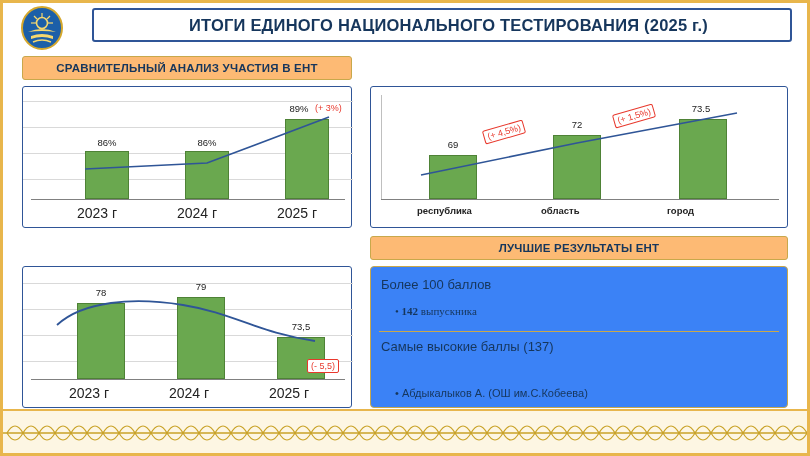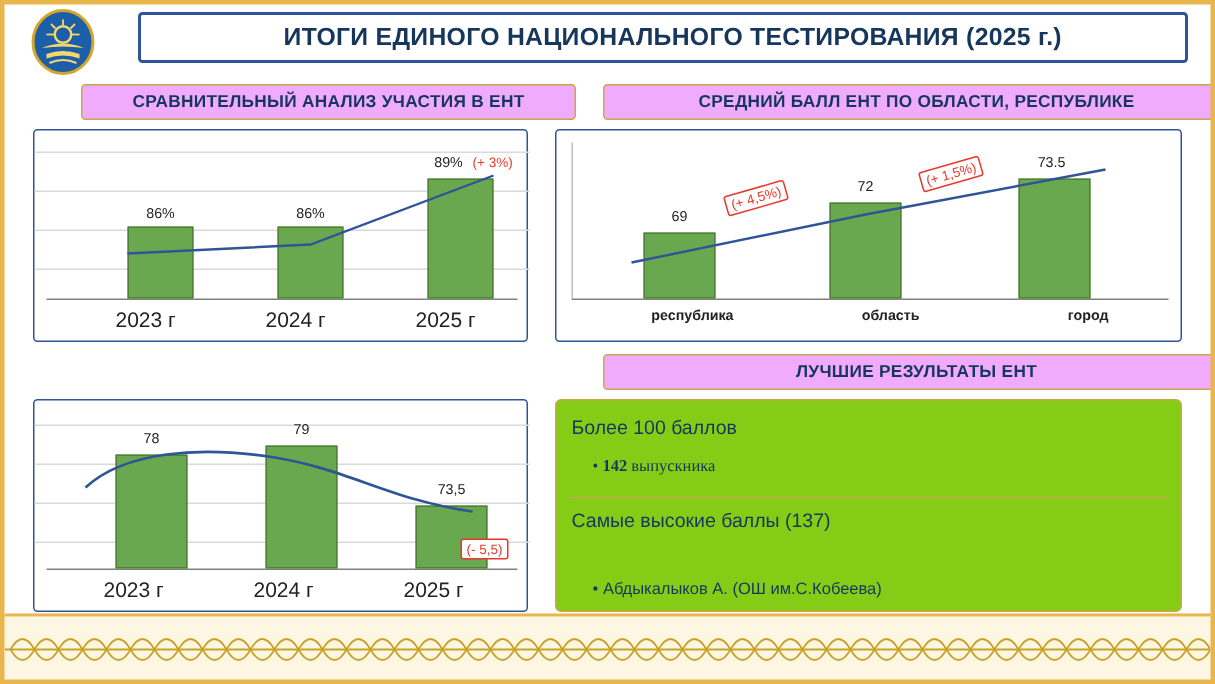--- a/index.html
+++ b/index.html
@@ -61,47 +61,46 @@
     position: absolute;
     left: 14px;
     top: 6px;
     width: 56px;
     height: 44px;
   }
 
   
   .chip {
     position: absolute;
-    background: #f0abfc;
+    background: #fdba74;
     border: 1.5px solid #c8a84b;
     border-radius: 3px;
     box-sizing: border-box;
     display: flex;
     align-items: center;
     justify-content: center;
     color: #16365c;
     font-size: 11.5px;
     font-weight: bold;
     letter-spacing: 0.2px;
     white-space: nowrap;
-    margin-left: 32px;
   }
 
   
   .panel {
     position: absolute;
     background: #ffffff;
     border: 1.5px solid #2f5597;
     border-radius: 3px;
     box-sizing: border-box;
   }
 
   .panel-plain {
     position: absolute;
-    background: #84cc16;
+    background: #3b82f6;
     border: 1.5px solid #c8a84b;
     border-radius: 4px;
     box-sizing: border-box;
   }
 
   
   .chart {
     position: absolute;
     left: 0; top: 0;
     width: 100%; height: 100%;
@@ -138,21 +137,21 @@
   .cat-label {
     position: absolute;
     font-size: 14px;
     color: #222222;
     text-align: left;
   }
   .cat-label-b {
     position: absolute;
     font-size: 9.5px;
     color: #222222;
-    text-align: right;
+    text-align: left;
     font-weight: bold;
   }
   .delta {
     position: absolute;
     font-size: 9px;
     color: #e8382c;
   }
   .delta-box {
     position: absolute;
     font-size: 9px;
@@ -224,21 +223,20 @@
       <path d="M19 36 Q28 32 37 36" fill="none" stroke="#f5d76e" stroke-width="1.4"></path>
     </svg>
   </div>
 
   <div class="header-bar">
     <div class="header-title">ИТОГИ ЕДИНОГО НАЦИОНАЛЬНОГО ТЕСТИРОВАНИЯ (2025 г.)</div>
   </div>
 
   <div class="chip" style="left:22px; top:56px; width:330px; height:24px;">СРАВНИТЕЛЬНЫЙ АНАЛИЗ УЧАСТИЯ В ЕНТ</div>
 
-  <div class="chip" style="left:370px; top:56px; width:418px; height:24px;">СРЕДНИЙ БАЛЛ ЕНТ ПО ОБЛАСТИ, РЕСПУБЛИКЕ</div>
 
 
   <div class="chip" style="left:370px; top:236px; width:418px; height:24px;">ЛУЧШИЕ РЕЗУЛЬТАТЫ ЕНТ</div>
 
   <div class="panel" style="left:22px; top:86px; width:330px; height:142px;">
     <div class="chart">
       <div class="gridline" style="top:14px; width:330px;"></div>
       <div class="gridline" style="top:40px; width:330px;"></div>
       <div class="gridline" style="top:66px; width:330px;"></div>
       <div class="gridline" style="top:92px; width:330px;"></div>

